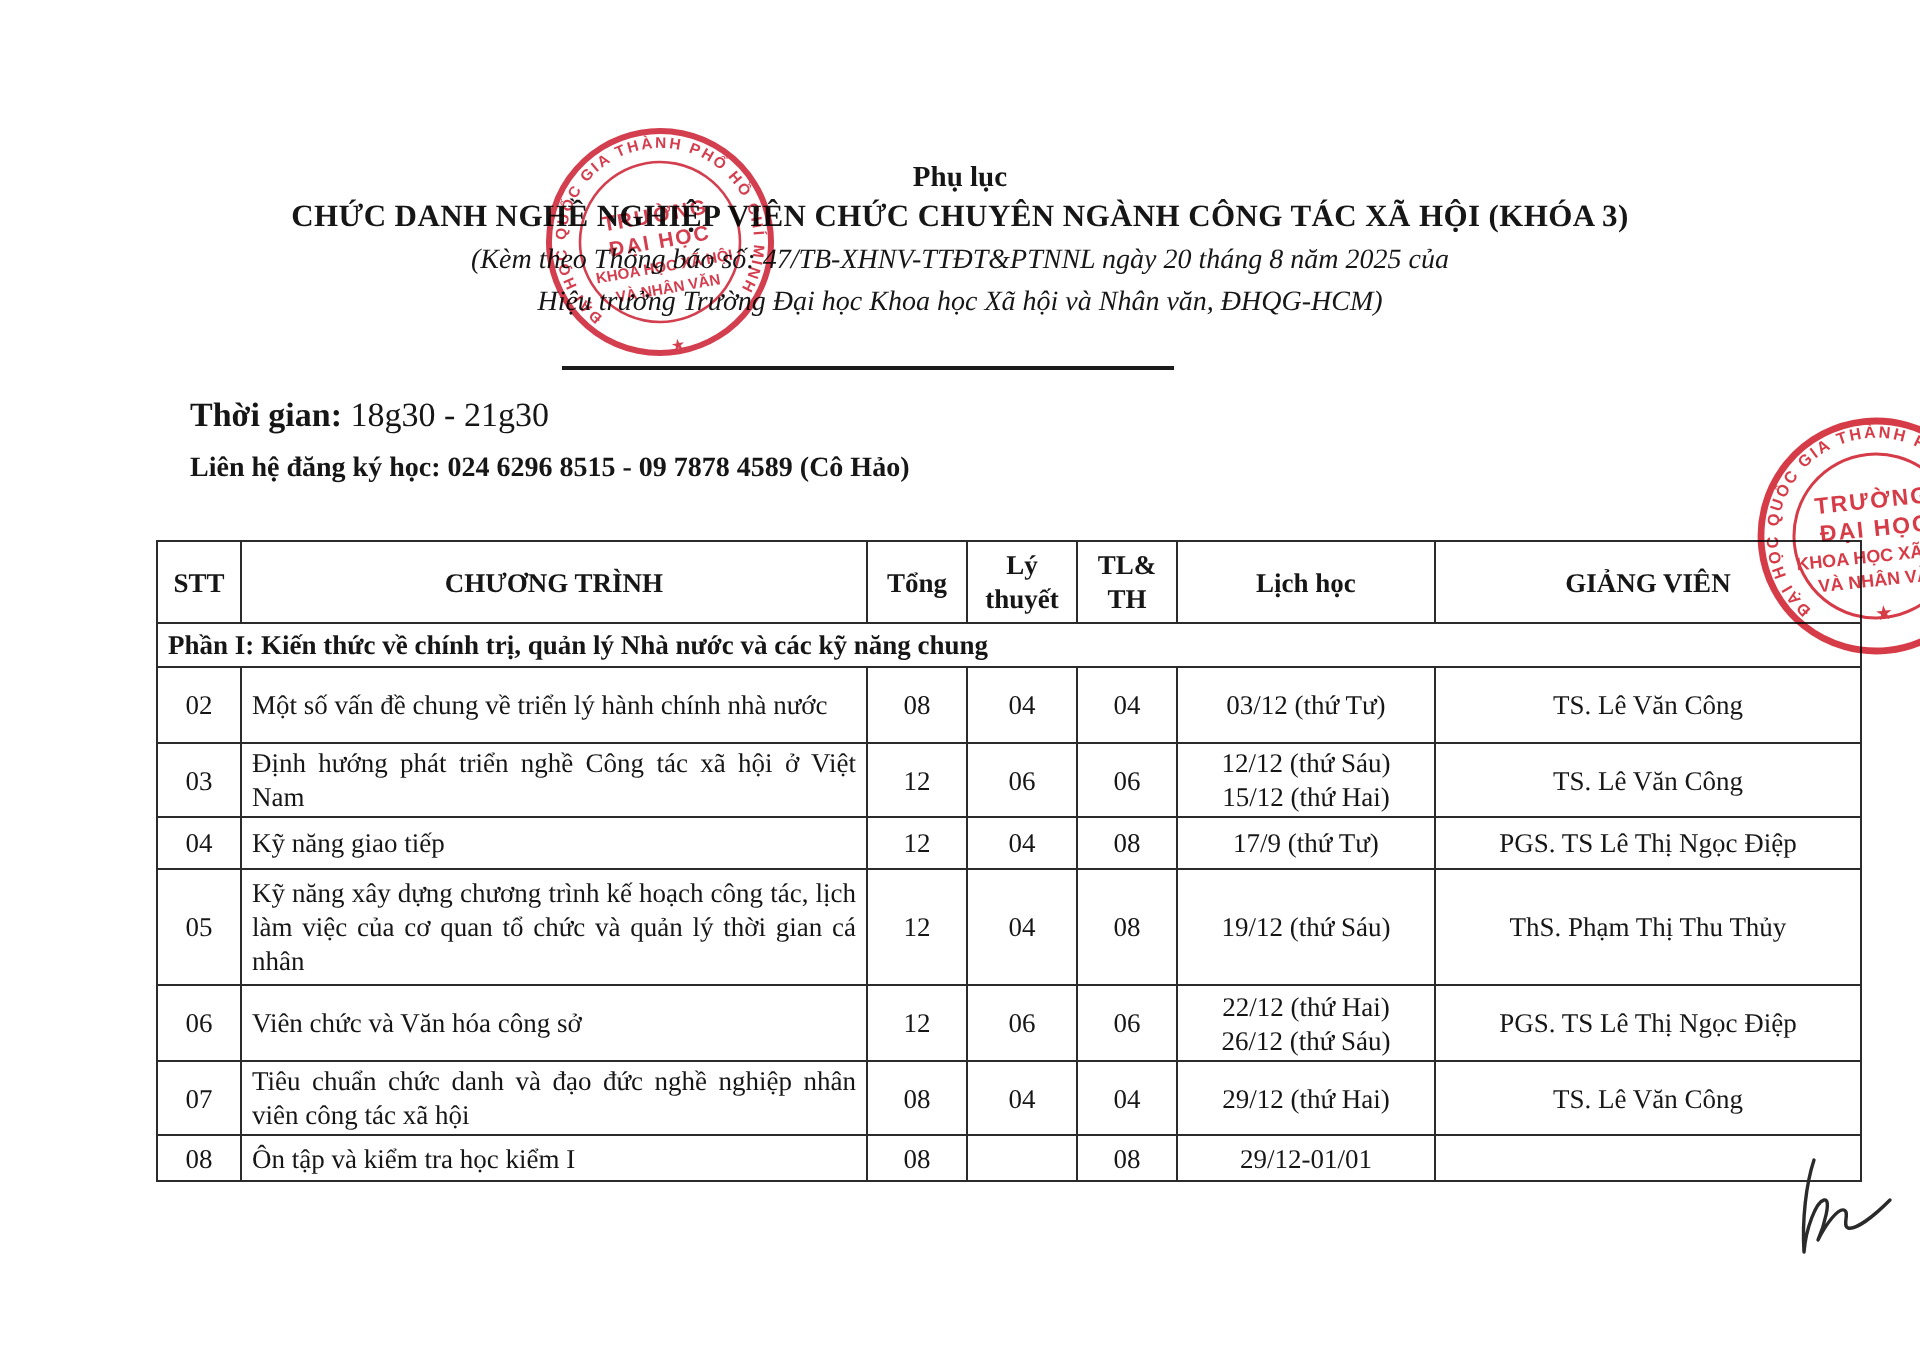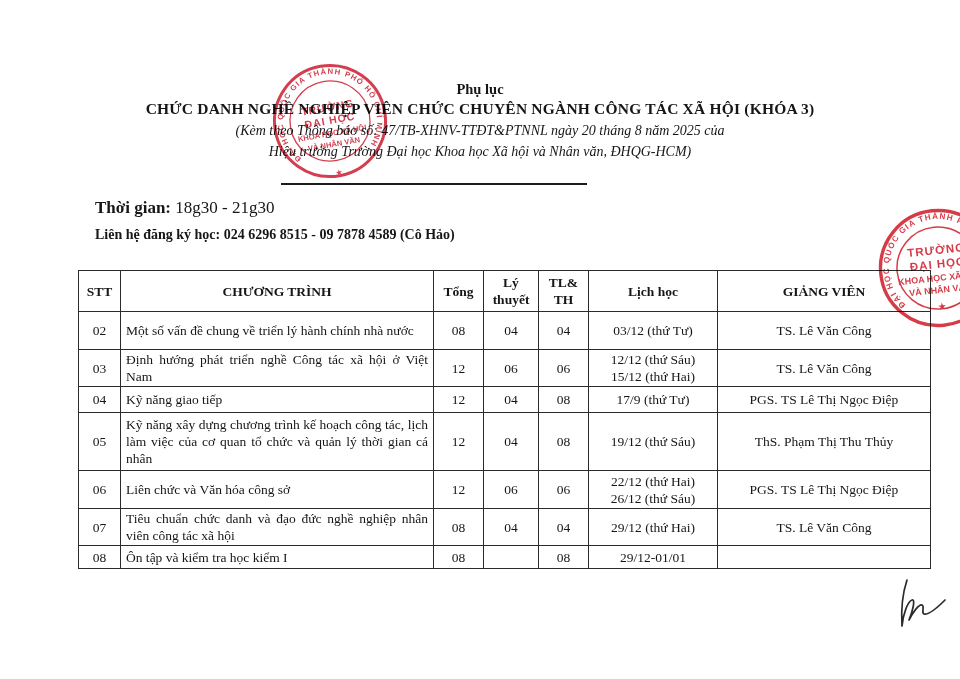--- a/index.html
+++ b/index.html
@@ -105,20 +105,23 @@
       <th>STT</th>
       <th>CHƯƠNG TRÌNH</th>
       <th>Tổng</th>
       <th>Lý
 thuyết</th>
       <th>TL&amp;
 TH</th>
       <th>Lịch học</th>
       <th>GIẢNG VIÊN</th>
     </tr>
+    <tr style="height:22px">
+      <td class="c-section" colspan="7">Phần I: Kiến thức về chính trị, quản lý Nhà nước và các kỹ năng chung</td>
+    </tr>
     <tr style="height:38px">
       <td class="c-stt">02</td>
       <td class="c-prog">Một số vấn đề chung về triển lý hành chính nhà nước</td>
       <td class="c-num">08</td>
       <td class="c-num">04</td>
       <td class="c-num">04</td>
       <td class="c-sched">03/12 (thứ Tư)</td>
       <td class="c-lect">TS. Lê Văn Công</td>
     </tr>
     <tr style="height:36px">
@@ -144,21 +147,21 @@
       <td class="c-stt">05</td>
       <td class="c-prog">Kỹ năng xây dựng chương trình kế hoạch công tác, lịch làm việc của cơ quan tổ chức và quản lý thời gian cá nhân</td>
       <td class="c-num">12</td>
       <td class="c-num">04</td>
       <td class="c-num">08</td>
       <td class="c-sched">19/12 (thứ Sáu)</td>
       <td class="c-lect">ThS. Phạm Thị Thu Thủy</td>
     </tr>
     <tr style="height:38px">
       <td class="c-stt">06</td>
-      <td class="c-prog">Liên chức và Văn hóa công sở</td>
+      <td class="c-prog">Viên chức và Văn hóa công sở</td>
       <td class="c-num">12</td>
       <td class="c-num">06</td>
       <td class="c-num">06</td>
       <td class="c-sched">22/12 (thứ Hai)
 26/12 (thứ Sáu)</td>
       <td class="c-lect">PGS. TS Lê Thị Ngọc Điệp</td>
     </tr>
     <tr style="height:32px">
       <td class="c-stt">07</td>
       <td class="c-prog">Tiêu chuẩn chức danh và đạo đức nghề nghiệp nhân viên công tác xã hội</td>

